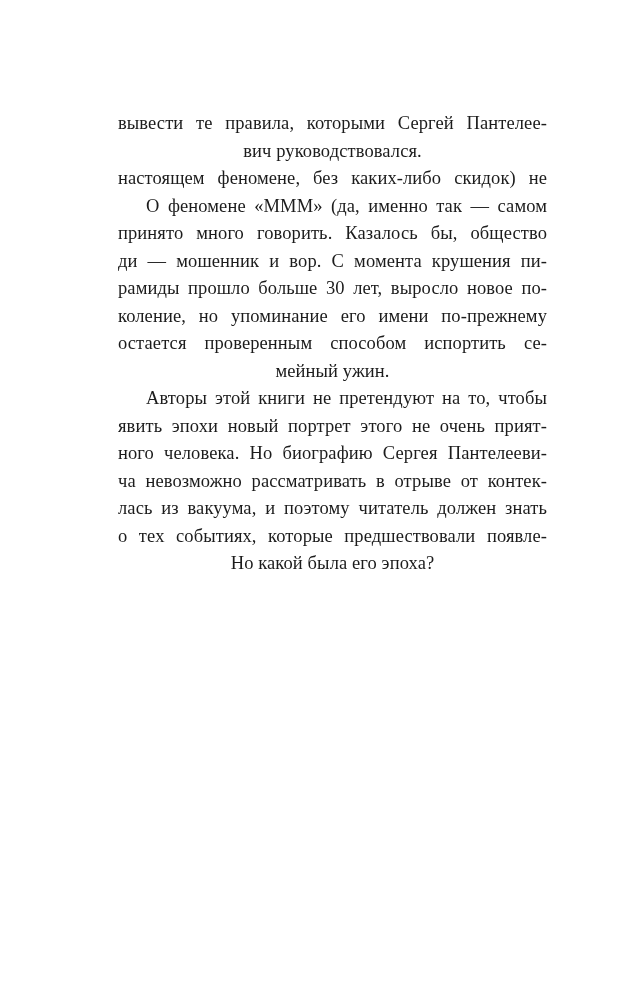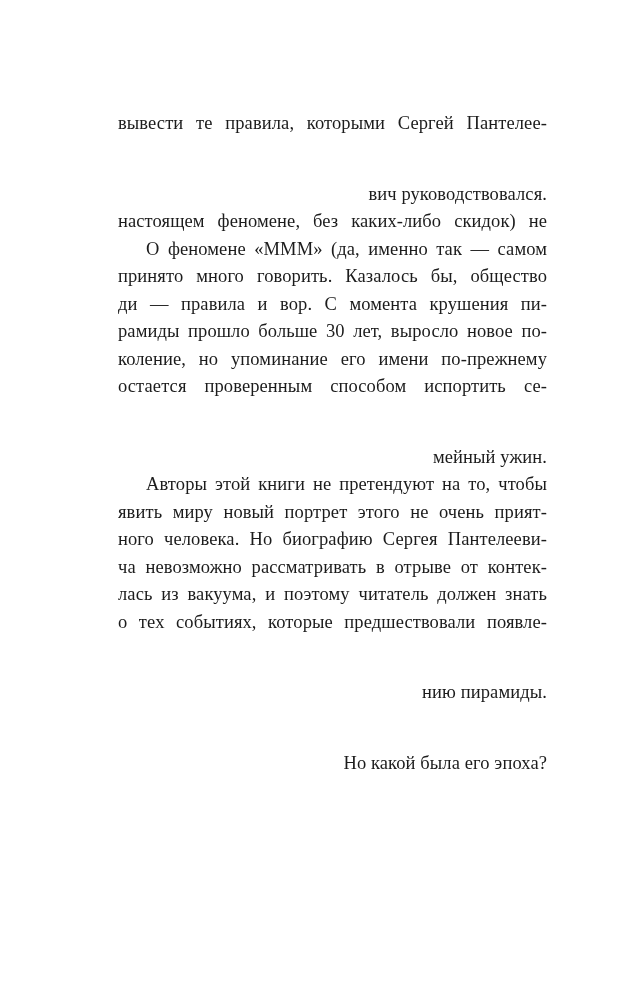--- a/index.html
+++ b/index.html
@@ -34,52 +34,50 @@
     padding: 0;
   }
   .text-line {
     white-space: pre-wrap;
   }
   .text-line.justified {
     text-align: justify;
     text-align-last: justify;
   }
   .text-line.last {
-    text-align: right;
-    margin-top: 43px;
+    text-align: center;
   }
   .text-line.indent {
     text-indent: 28px;
   }
 </style>
 </head>
 <body>
 
 <div class="book-page">
   <div class="text-block" id="text-block" style="color: rgb(28, 28, 28);">
       <div class="paragraph">
         <div class="text-line justified">вывести те правила, которыми Сергей Пантелее-</div>
         <div class="text-line last">вич руководствовался.</div>
       </div>
       <div class="paragraph">
         <div class="text-line justified">настоящем феномене, без каких-либо скидок) не</div>
         <div class="text-line justified indent">О феномене «МММ» (да, именно так — самом</div>
         <div class="text-line justified">принято много говорить. Казалось бы, общество</div>
-        <div class="text-line justified">ди — правила и вор. С момента крушения пи-</div>
+        <div class="text-line justified">ди — мошенник и вор. С момента крушения пи-</div>
         <div class="text-line justified">рамиды прошло больше 30 лет, выросло новое по-</div>
         <div class="text-line justified">коление, но упоминание его имени по-прежнему</div>
         <div class="text-line justified">остается проверенным способом испортить се-</div>
         <div class="text-line last">мейный ужин.</div>
       </div>
       <div class="paragraph">
         <div class="text-line justified indent">Авторы этой книги не претендуют на то, чтобы</div>
-        <div class="text-line justified">явить миру новый портрет этого не очень прият-</div>
+        <div class="text-line justified">явить эпохи новый портрет этого не очень прият-</div>
         <div class="text-line justified">ного человека. Но биографию Сергея Пантелееви-</div>
         <div class="text-line justified">ча невозможно рассматривать в отрыве от контек-</div>
         <div class="text-line justified">лась из вакуума, и поэтому читатель должен знать</div>
         <div class="text-line justified">о тех событиях, которые предшествовали появле-</div>
-        <div class="text-line last">нию пирамиды.</div>
       </div>
       <div class="paragraph">
         <div class="text-line last">Но какой была его эпоха?</div>
       </div>
     </div>
 </div>
 
 </body></html>

